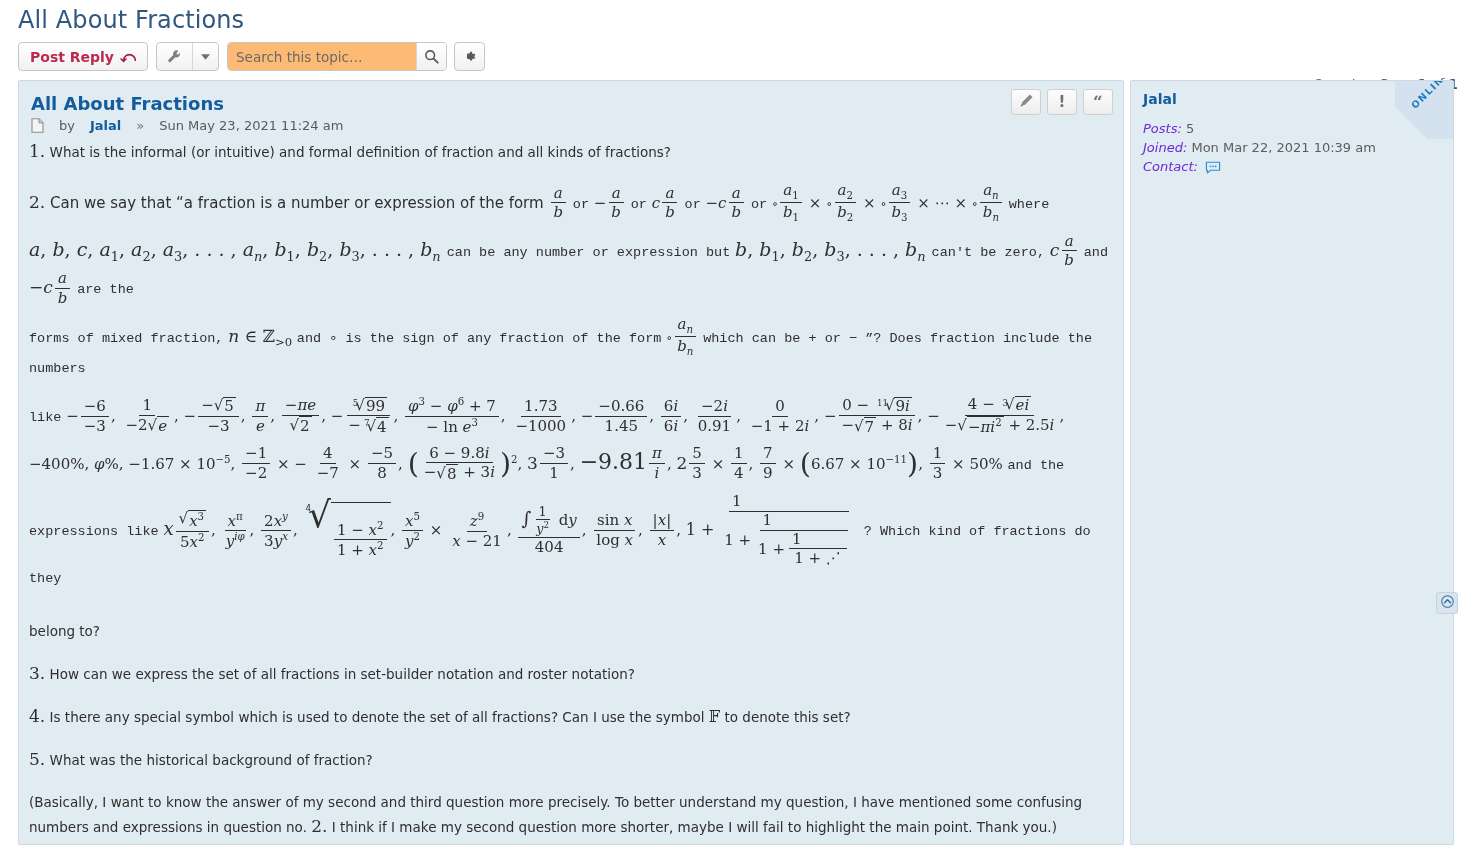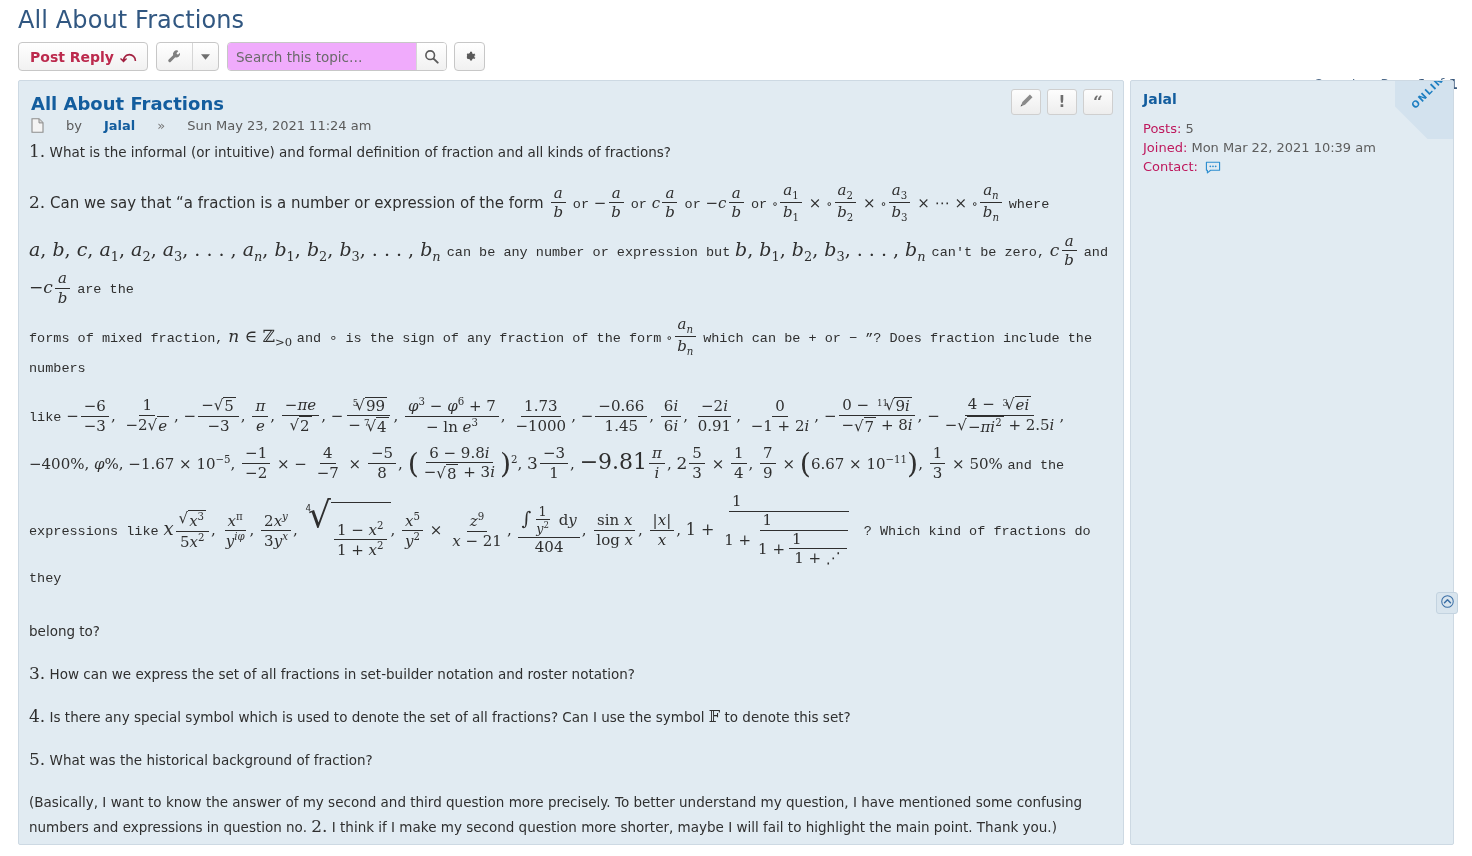--- a/index.html
+++ b/index.html
@@ -41,21 +41,21 @@
   .split .seg { display:flex; align-items:center; justify-content:center; height:100%; padding:0 10px; color:#6f6f6f; cursor:pointer; }
   .split .seg.divider { border-left: 1px solid #d6d6d6; padding: 0 8px; }
   .searchwrap {
     display:flex; align-items:center; height:29px;
     border:1px solid #c7c7c7; border-radius:4px; overflow:hidden;
     background:#fff;
   }
   .searchwrap input {
     border:0; outline:0; height:100%; width:188px; padding:0 8px;
     font-family:"DejaVu Sans","Liberation Sans",sans-serif; font-size:13.5px; color:#555;
-    background:#f0abfc;
+    background:#fdba74;
   }
   .searchwrap input::placeholder { color:#6a6a6a; }
   .searchwrap .sbtn {
     width:30px; height:100%; display:flex; align-items:center; justify-content:center;
     border-left:1px solid #d6d6d6; background: linear-gradient(#ffffff,#f1f1f1); cursor:pointer; color:#5a5a5a;
   }
   .gearbtn {
     width:31px; height:29px; display:flex; align-items:center; justify-content:center;
     border:1px solid #c7c7c7; border-radius:4px;
     background: linear-gradient(#ffffff,#f1f1f1); cursor:pointer; color:#5a5a5a;
@@ -72,21 +72,21 @@
     position:absolute; left:18px; top:80px;
     width: 1106px; height: 765px;
     background:#e1ebf2;
     border:1px solid #cdd9e3;
     border-radius:2px;
   }
   .post-head { position:relative; padding: 12px 14px 0 10px; }
   .post-title {
     font-size:18px; font-weight:bold; color:#135d9e; margin:0 0 4px 2px;
   }
-  .post-meta { font-size:13px; color:#5a5a5a; display:flex; align-items:center; gap:22px; margin-left:2px; }
+  .post-meta { font-size:13px; color:#5a5a5a; display:flex; align-items:center; gap:15px; margin-left:2px; }
   .post-meta .author { color:#135d9e; font-weight:bold; }
   .post-meta .sep { color:#777; }
   .doc-icon { width:13px; height:15px; display:inline-block; position:relative; }
   .doc-icon svg { display:block; }
 
   .post-tools { position:absolute; right:10px; top:8px; display:flex; gap:6px; }
   .toolbtn {
     width:30px; height:26px; border:1px solid #cfcfcf; border-radius:3px;
     background: linear-gradient(#fdfdfd,#ededed);
     display:flex; align-items:center; justify-content:center;
@@ -100,21 +100,21 @@
   
   .profile {
     position:absolute; left:1130px; top:80px; width:324px; height:765px;
     background:#e1ebf2; border:1px solid #cdd9e3; border-radius:2px;
     overflow:hidden;
   }
   .profile-inner { padding:10px 12px; position:relative; z-index:2;}
   .profile-name { color:#135d9e; font-weight:bold; font-size:14px; margin-bottom:12px; }
   .profile-row { font-size:13px; color:#2f2f2f; line-height:19px; }
   .profile-row .val { color:#5d5d5d; }
-  .profile-row .lbl { color:#be185d; }
+  .profile-row .lbl { color:#6d28d9;font-style:italic; }
   .pm-icon { display:inline-block; vertical-align:-4px; margin-left:3px; }
   .online-ribbon {
     position:absolute; right:-36px; top:14px; width:140px;
     transform: rotate(-45deg) translateX(16px);
     text-align:center; color:#1d7ec1; font-size:9.5px; letter-spacing:1.6px;
     font-weight:bold; z-index:3;
   }
   .ribbon-bg {
     position:absolute; right:0; top:0; width:58px; height:58px; overflow:hidden; z-index:1;
   }

